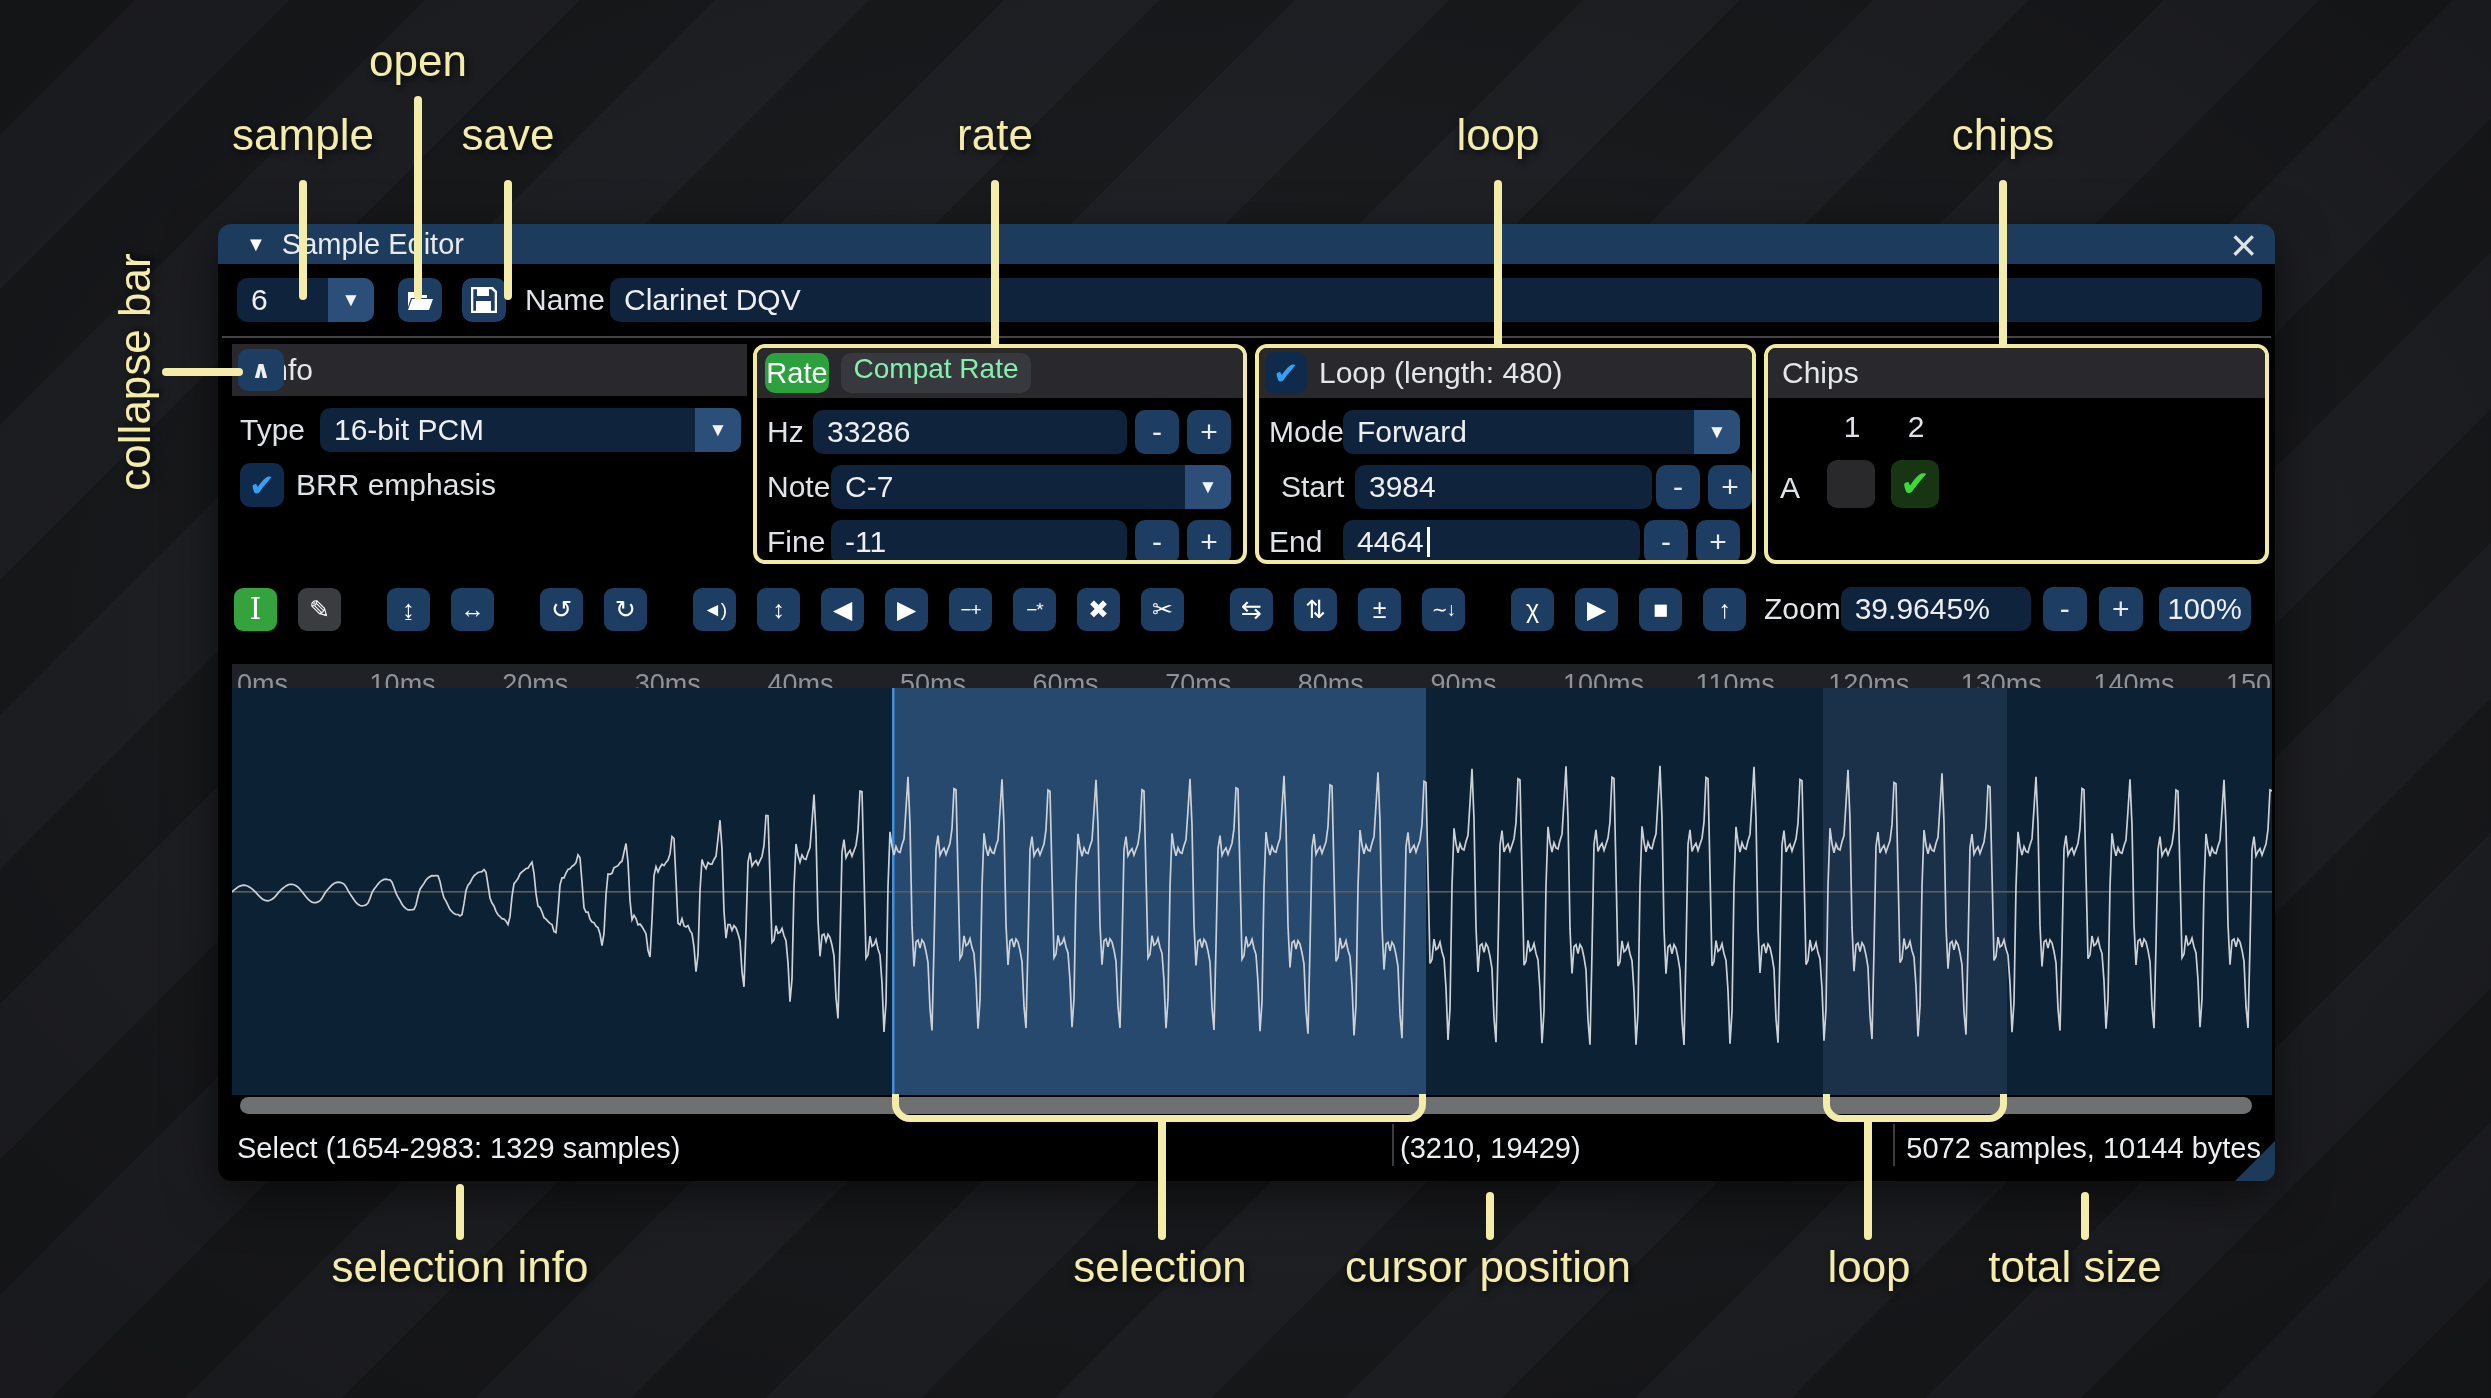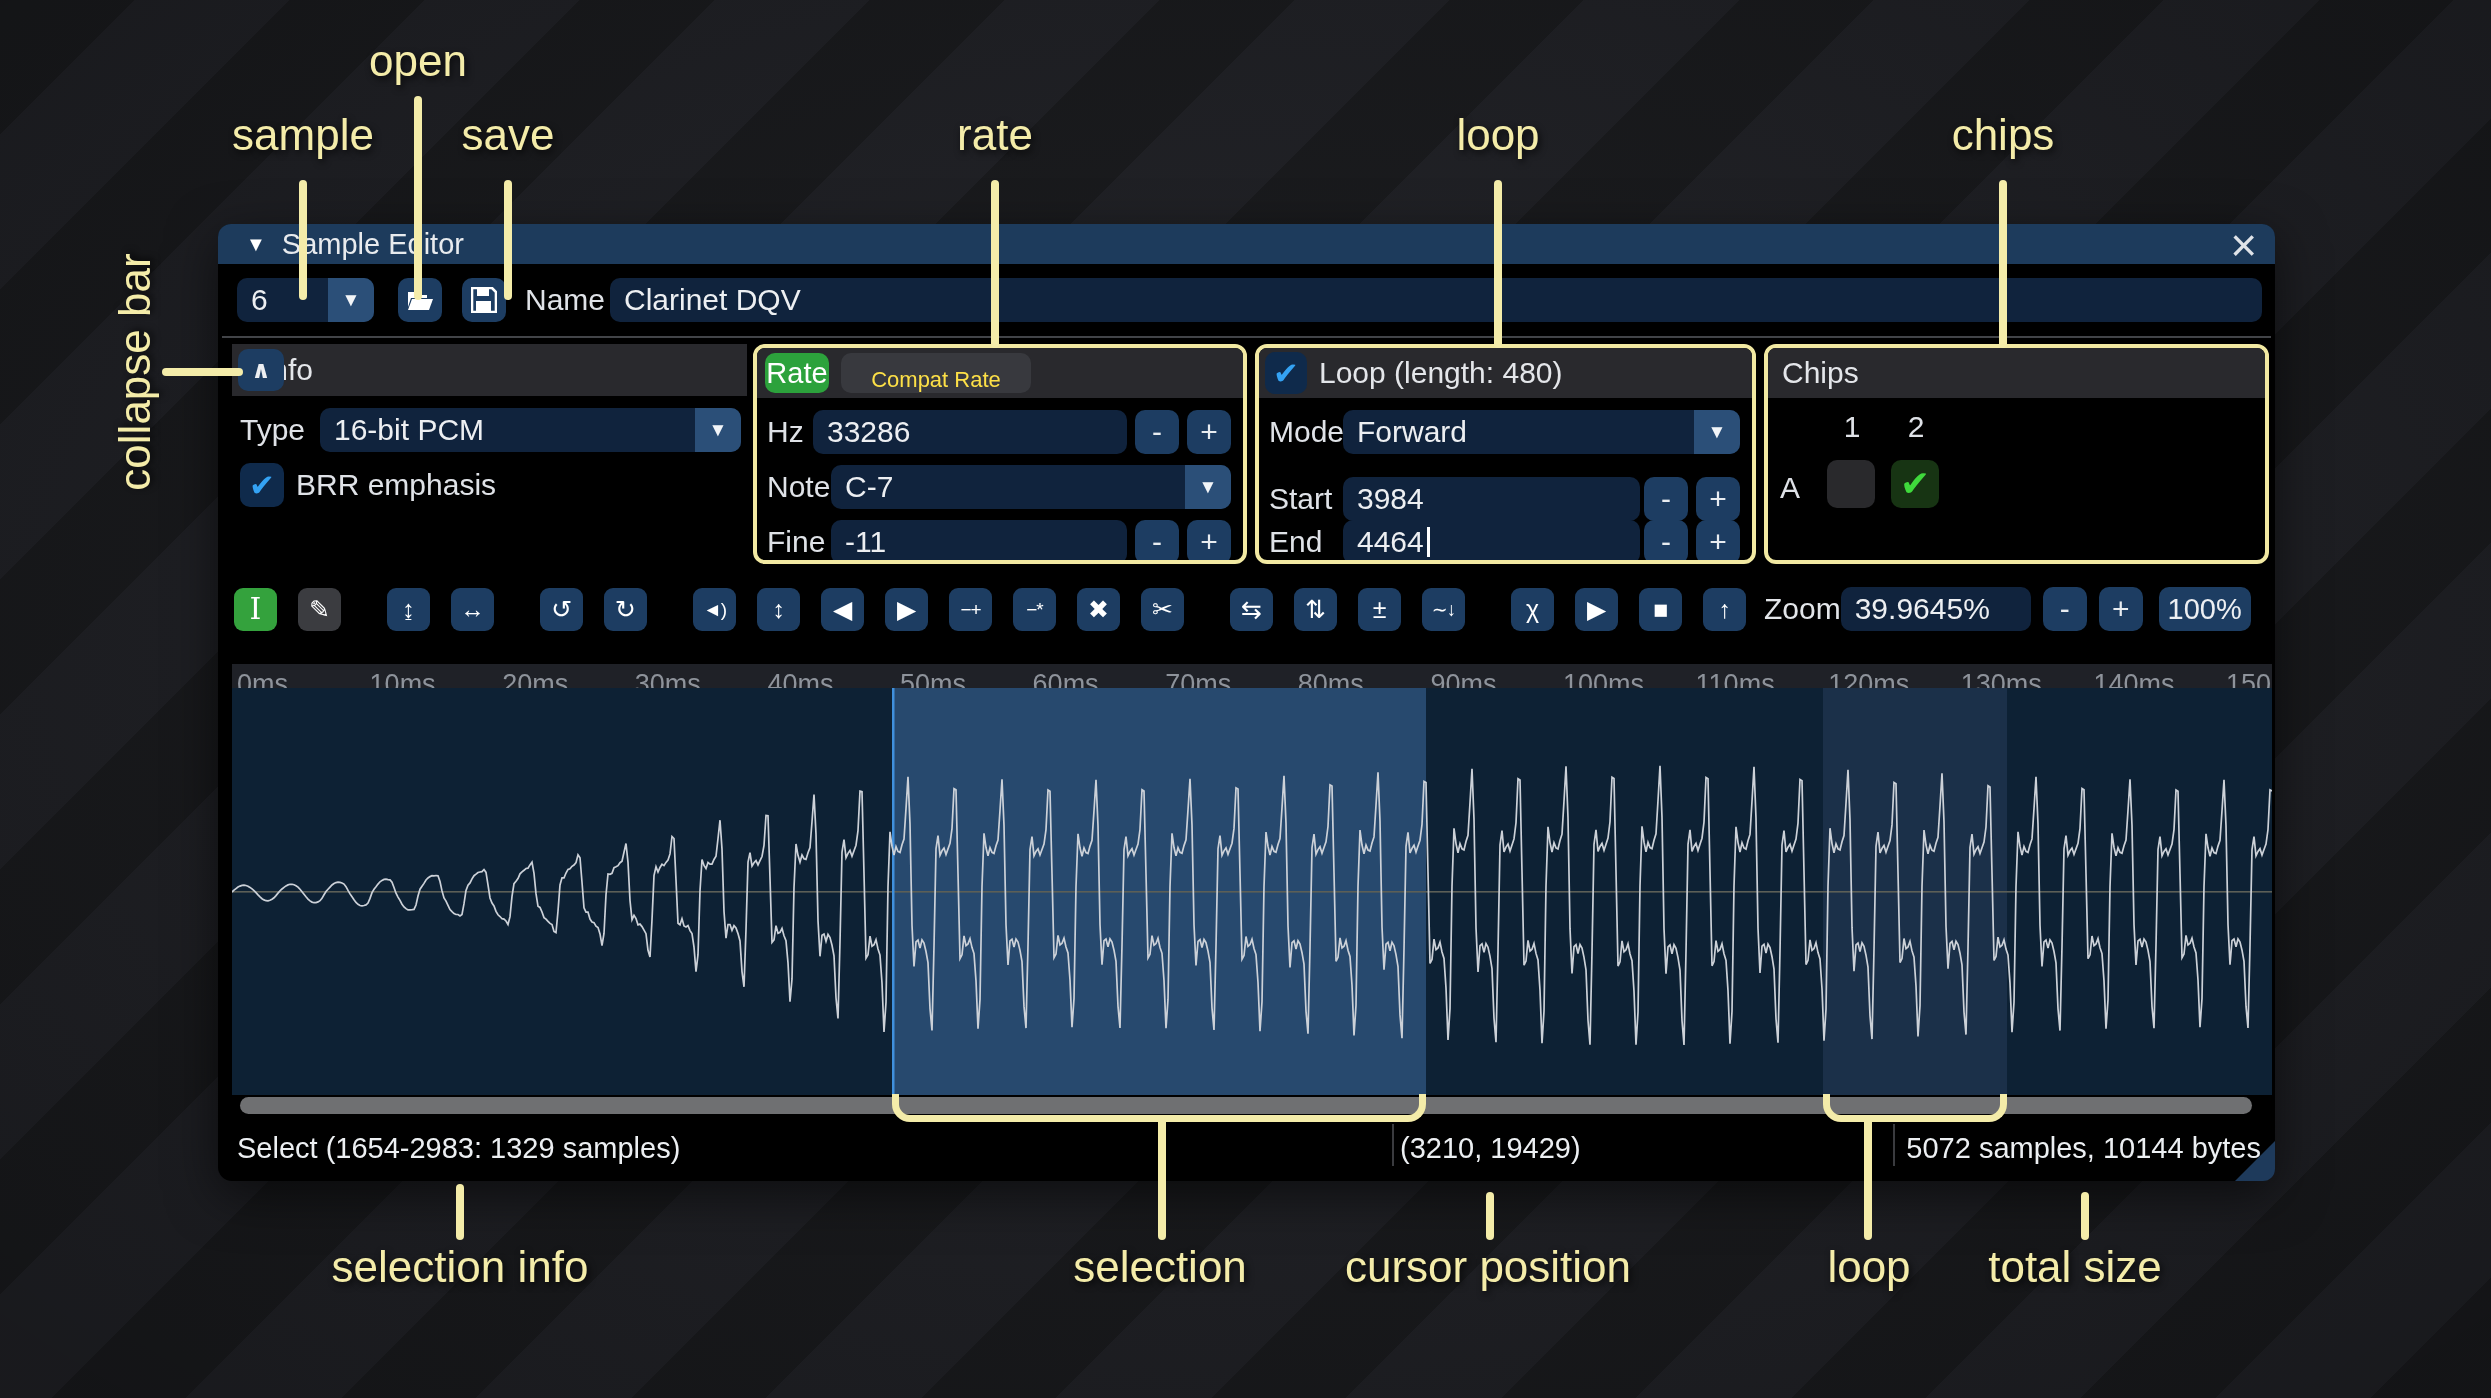--- a/index.html
+++ b/index.html
@@ -138,21 +138,21 @@
       </div>
     </div>
 
     <div class="panel hl" style="left:535px;width:494px;" data-name="rate-panel">
       <div class="phead" data-name="rate-panel-header">
         <div style="position:absolute;left:8px;top:5px;width:64px;height:40px;background:#2ca23c;border-radius:10px;
                     display:flex;align-items:center;justify-content:center;color:#fff;font-size:29px;" data-name="rate-tab">
           <span data-name="rate-tab-label">Rate</span>
         </div>
         <div style="position:absolute;left:84px;top:5px;width:190px;height:40px;background:#38393e;border-radius:10px;
-                    display:flex;align-items:flex-end;justify-content:center;color:#fde047;font-size:22px;" data-name="compat-rate-tab">
+                    display:flex;align-items:flex-start;justify-content:center;color:#86efac;font-size:28px;" data-name="compat-rate-tab">
           <span data-name="compat-rate-tab-label">Compat Rate</span>
         </div>
       </div>
       <div class="prow" style="left:0;top:62px;width:100%;">
         <span class="lbl" style="position:absolute;left:10px;height:44px;" data-name="hz-label">Hz</span>
         <div class="field" style="position:absolute;left:56px;width:314px;height:44px;" data-name="hz-input">
           <span data-name="hz-value">33286</span>
         </div>
         <div class="spin" style="right:64px;" data-name="hz-minus-button">
             <span data-name="minus-icon">-</span>
@@ -189,21 +189,21 @@
         </div>
         <span style="margin-left:60px;" data-name="loop-panel-title">Loop (length: 480)</span>
       </div>
       <div class="prow" style="left:0;top:62px;width:100%;">
         <span class="lbl" style="position:absolute;left:10px;height:44px;" data-name="mode-label">Mode</span>
         <div class="select" style="position:absolute;left:84px;width:397px;height:44px;" data-name="loop-mode-select">
           <span data-name="loop-mode-value">Forward</span>
           <span class="arrow" data-name="chevron-down-icon">▼</span>
         </div>
       </div>
-      <div class="prow" style="left:0;top:117px;width:100%;margin-top:12px;">
+      <div class="prow" style="left:12px;top:117px;width:100%;">
         <span class="lbl" style="position:absolute;left:10px;height:44px;" data-name="loop-start-label">Start</span>
         <div class="field" style="position:absolute;left:84px;width:297px;height:44px;" data-name="loop-start-input">
           <span data-name="loop-start-value">3984</span>
         </div>
         <div class="spin" style="right:64px;" data-name="loop-start-minus-button">
             <span data-name="minus-icon">-</span>
           </div>
         <div class="spin" style="right:12px;" data-name="loop-start-plus-button">
             <span data-name="plus-icon">+</span>
           </div>

